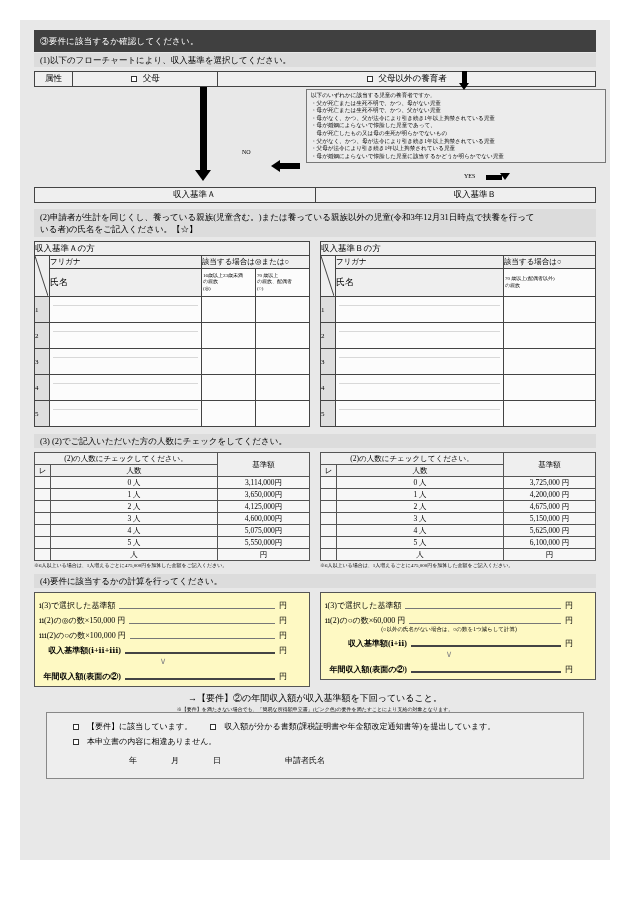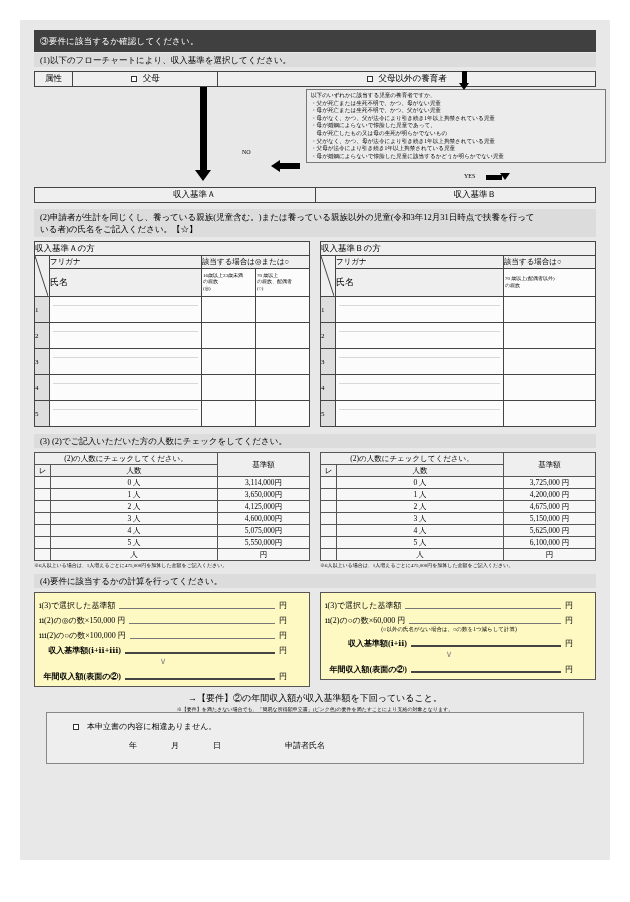--- a/index.html
+++ b/index.html
@@ -552,20 +552,26 @@
       </div>
     </div>
   </div>
 
   <div class="req-line">→【要件】②の年間収入額が収入基準額を下回っていること。</div>
   <div class="req-note">※【要件】を満たさない場合でも、「簡易な所得額申立書」(ピンク色)の要件を満たすことにより支給の対象となります。</div>
 
   <div class="confirm-box">
     <div>
       <span class="c-ind"></span>
+      <span class="cbx"></span><span>【要件】に該当しています。</span>
+      <span class="c-ind"></span>
+      <span class="cbx"></span><span>収入額が分かる書類(課税証明書や年金額改定通知書等)を提出しています。</span>
+    </div>
+    <div>
+      <span class="c-ind"></span>
       <span class="cbx"></span><span>本申立書の内容に相違ありません。</span>
     </div>
     <div class="sig-row">
       <span class="sp1"></span>
       <span>年</span>
       <span class="sp2"></span>
       <span>月</span>
       <span class="sp2"></span>
       <span>日</span>
       <span class="sp3"></span>

